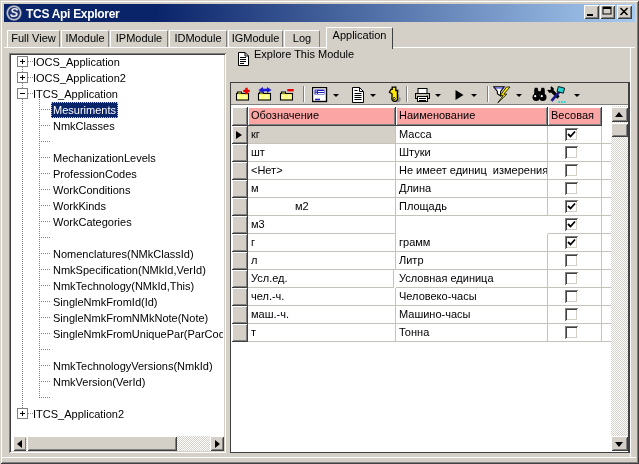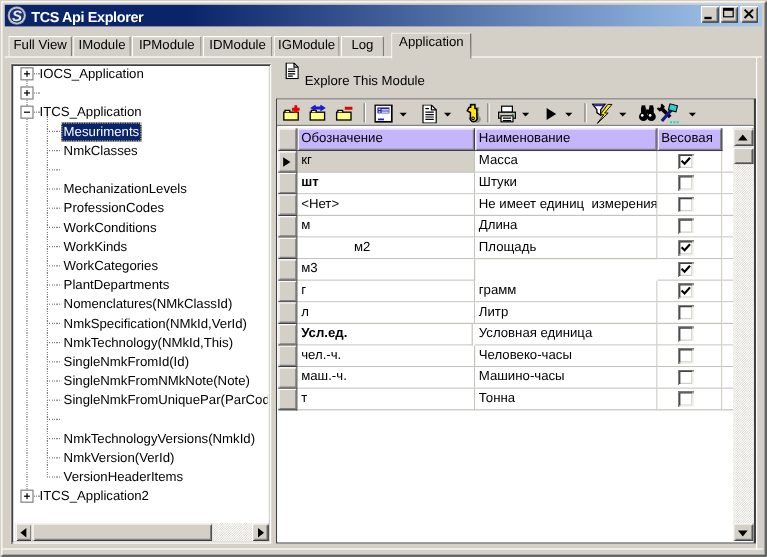--- a/index.html
+++ b/index.html
@@ -20,27 +20,27 @@
 .tbox .h{position:absolute;left:2px;top:4px;width:5px;height:1px;background:#000}
 .tbox .v{position:absolute;left:4px;top:2px;width:1px;height:5px;background:#000}
 .vdot{position:absolute;width:1px;background-image:repeating-linear-gradient(to bottom,#808080 0 1px,transparent 1px 2px)}
 .hdot{position:absolute;height:1px;background-image:repeating-linear-gradient(to right,#808080 0 1px,transparent 1px 2px)}
 .sel{background:#0a246a;color:#fff;padding:0 2px;margin-left:-2px;outline:1px dotted #e8c878;outline-offset:-1px}
 
 .sbtn{position:absolute;background:#d4d0c8;box-shadow:inset 1px 1px 0 #fff,inset -1px -1px 0 #404040,inset 2px 2px 0 #d4d0c8,inset -2px -2px 0 #808080}
 .stipple{background-color:#fff;background-image:linear-gradient(45deg,#d4d0c8 25%,transparent 25%,transparent 75%,#d4d0c8 75%),linear-gradient(45deg,#d4d0c8 25%,transparent 25%,transparent 75%,#d4d0c8 75%);background-size:2px 2px;background-position:0 0,1px 1px}
 .arr{position:absolute;width:0;height:0}
 
-#expl{left:254px;top:62px;font-size:11px}
+#expl{left:254px;top:48px;font-size:11px}
 #rc{left:230px;top:82px;width:400px;height:371px;border:1px solid #404040;border-right:2px solid #404040;background:#fff}
 #tbar{position:absolute;left:0;top:0;width:397px;height:22px;background:#d4d0c8;border-bottom:1px solid #808080}
 .tsep{position:absolute;top:3px;width:2px;height:16px;border-left:1px solid #808080;border-right:1px solid #fff}
 .darr{position:absolute;width:0;height:0;border-left:3px solid transparent;border-right:3px solid transparent;border-top:3px solid #000}
 
-.hcell{position:absolute;background:#c4b5fd;box-shadow:inset 1px 1px 0 #fff,inset -1px -1px 0 #808080;border-right:1px solid #404040;border-bottom:1px solid #404040;line-height:17px;padding-left:3px;overflow:hidden}
+.hcell{position:absolute;background:#fca5a5;box-shadow:inset 1px 1px 0 #fff,inset -1px -1px 0 #808080;border-right:1px solid #404040;border-bottom:1px solid #404040;line-height:17px;padding-left:3px;overflow:hidden}
 .icell{position:absolute;left:1px;width:16px;background:#d4d0c8;box-shadow:inset 1px 1px 0 #fff,inset -1px -1px 0 #808080;border-right:1px solid #404040;border-bottom:1px solid #404040}
 .gcell{position:absolute;background:#fff;border-right:1px solid #c6c3bd;border-bottom:1px solid #c6c3bd;line-height:17px;padding-left:3px;white-space:nowrap;overflow:hidden}
 .cbx{position:absolute;width:13px;height:13px;background:#fff;box-shadow:inset 1px 1px 0 #808080,inset -1px -1px 0 #fff,inset 2px 2px 0 #404040,inset -2px -2px 0 #d4d0c8}
 </style></head><body>
 
 <div class="a" id="title">
  <svg class="a" style="left:2px;top:1px" width="16" height="16" viewBox="0 0 16 16">
   <circle cx="8" cy="8" r="7.7" fill="#9aa0ac"></circle>
   <circle cx="8" cy="8" r="7" fill="#c8ccd4"></circle>
   <circle cx="8" cy="8" r="5.9" fill="#1e3272"></circle>
@@ -79,20 +79,23 @@
         <span class="v"></span>
       </div>
       <div class="trow" style="top:1px">
         <span style="position:absolute;left:25px">IOCS_Application</span>
       </div>
       <div class="hdot" style="left:20px;top:24px;width:6px"></div>
       <div class="tbox" style="left:9px;top:19px">
         <span class="h"></span>
         <span class="v"></span>
       </div>
+      <div class="trow" style="top:17px">
+        <span style="position:absolute;left:25px">IOCS_Application2</span>
+      </div>
       <div class="hdot" style="left:20px;top:40px;width:6px"></div>
       <div class="tbox" style="left:9px;top:35px">
         <span class="h"></span>
       </div>
       <div class="trow" style="top:33px">
         <span style="position:absolute;left:25px">ITCS_Application</span>
       </div>
       <div class="hdot" style="left:31px;top:56px;width:12px"></div>
       <div class="trow" style="top:49px">
         <span class="sel" style="position:absolute;left:45px">Mesuriments</span>
@@ -116,23 +119,20 @@
       </div>
       <div class="hdot" style="left:31px;top:152px;width:12px"></div>
       <div class="trow" style="top:145px">
         <span style="position:absolute;left:45px">WorkKinds</span>
       </div>
       <div class="hdot" style="left:31px;top:168px;width:12px"></div>
       <div class="trow" style="top:161px">
         <span style="position:absolute;left:45px">WorkCategories</span>
       </div>
       <div class="hdot" style="left:31px;top:184px;width:12px"></div>
-      <div class="trow" style="top:177px">
-        <span style="position:absolute;left:45px">PlantDepartments</span>
-      </div>
       <div class="hdot" style="left:31px;top:200px;width:12px"></div>
       <div class="trow" style="top:193px">
         <span style="position:absolute;left:45px">Nomenclatures(NMkClassId)</span>
       </div>
       <div class="hdot" style="left:31px;top:216px;width:12px"></div>
       <div class="trow" style="top:209px">
         <span style="position:absolute;left:45px">NmkSpecification(NMkId,VerId)</span>
       </div>
       <div class="hdot" style="left:31px;top:232px;width:12px"></div>
       <div class="trow" style="top:225px">
@@ -153,23 +153,20 @@
       <div class="hdot" style="left:31px;top:296px;width:12px"></div>
       <div class="hdot" style="left:31px;top:312px;width:12px"></div>
       <div class="trow" style="top:305px">
         <span style="position:absolute;left:45px">NmkTechnologyVersions(NmkId)</span>
       </div>
       <div class="hdot" style="left:31px;top:328px;width:12px"></div>
       <div class="trow" style="top:321px">
         <span style="position:absolute;left:45px">NmkVersion(VerId)</span>
       </div>
       <div class="hdot" style="left:31px;top:344px;width:12px"></div>
-      <div class="trow" style="top:337px">
-        <span style="position:absolute;left:45px">VersionHeaderItems</span>
-      </div>
       <div class="hdot" style="left:20px;top:360px;width:6px"></div>
       <div class="tbox" style="left:9px;top:355px">
         <span class="h"></span>
         <span class="v"></span>
       </div>
       <div class="trow" style="top:353px">
         <span style="position:absolute;left:25px">ITCS_Application2</span>
       </div>
     </div>
     <div class="sbtn" style="left:5px;top:383px;width:14px;height:15px">
@@ -287,21 +284,21 @@
       <div class="icell" style="top:20px;height:18px">
         <span class="arr" style="left:4px;top:5px;border-top:4px solid transparent;border-bottom:4px solid transparent;border-left:6px solid #000"></span>
       </div>
       <div class="gcell" style="left:17px;top:20px;width:148px;height:18px;background:#d4d0c8">кг</div>
       <div class="gcell" style="left:165px;top:20px;width:152px;height:18px">Масса</div>
       <div class="gcell" style="left:317px;top:20px;width:54px;height:18px"></div>
       <div class="cbx" style="left:334px;top:22px"><svg width="13" height="13">
           <path d="M3 6 L5.5 8.5 L10 3.5" fill="none" stroke="#000" stroke-width="1.8"></path>
         </svg></div>
       <div class="icell" style="top:38px;height:18px"></div>
-      <div class="gcell" style="left:17px;top:38px;width:148px;height:18px;font-weight:bold;">шт</div>
+      <div class="gcell" style="left:17px;top:38px;width:148px;height:18px;">шт</div>
       <div class="gcell" style="left:165px;top:38px;width:152px;height:18px">Штуки</div>
       <div class="gcell" style="left:317px;top:38px;width:54px;height:18px"></div>
       <div class="cbx" style="left:334px;top:40px"></div>
       <div class="icell" style="top:56px;height:18px"></div>
       <div class="gcell" style="left:17px;top:56px;width:148px;height:18px;">&lt;Нет&gt;</div>
       <div class="gcell" style="left:165px;top:56px;width:152px;height:18px">Не&nbsp;имеет&nbsp;единиц&nbsp;&nbsp;измерения</div>
       <div class="gcell" style="left:317px;top:56px;width:54px;height:18px"></div>
       <div class="cbx" style="left:334px;top:58px"></div>
       <div class="icell" style="top:74px;height:18px"></div>
       <div class="gcell" style="left:17px;top:74px;width:148px;height:18px;">м</div>
@@ -327,21 +324,21 @@
       <div class="gcell" style="left:317px;top:128px;width:54px;height:18px"></div>
       <div class="cbx" style="left:334px;top:130px"><svg width="13" height="13">
           <path d="M3 6 L5.5 8.5 L10 3.5" fill="none" stroke="#000" stroke-width="1.8"></path>
         </svg></div>
       <div class="icell" style="top:146px;height:18px"></div>
       <div class="gcell" style="left:17px;top:146px;width:148px;height:18px;">л</div>
       <div class="gcell" style="left:165px;top:146px;width:152px;height:18px">Литр</div>
       <div class="gcell" style="left:317px;top:146px;width:54px;height:18px"></div>
       <div class="cbx" style="left:334px;top:148px"></div>
       <div class="icell" style="top:164px;height:18px"></div>
-      <div class="gcell" style="left:17px;top:164px;width:146px;height:18px;font-weight:bold;">Усл.ед.</div>
+      <div class="gcell" style="left:17px;top:164px;width:146px;height:18px;">Усл.ед.</div>
       <div class="gcell" style="left:165px;top:164px;width:152px;height:18px">Условная единица</div>
       <div class="gcell" style="left:317px;top:164px;width:54px;height:18px"></div>
       <div class="cbx" style="left:334px;top:166px"></div>
       <div class="icell" style="top:182px;height:18px"></div>
       <div class="gcell" style="left:165px;top:182px;width:152px;height:18px">Человеко-часы</div>
       <div class="gcell" style="left:17px;top:182px;width:148px;height:18px;">чел.-ч.</div>
       <div class="gcell" style="left:317px;top:182px;width:54px;height:18px"></div>
       <div class="cbx" style="left:334px;top:184px"></div>
       <div class="icell" style="top:200px;height:18px"></div>
       <div class="gcell" style="left:17px;top:200px;width:148px;height:18px;">маш.-ч.</div>

